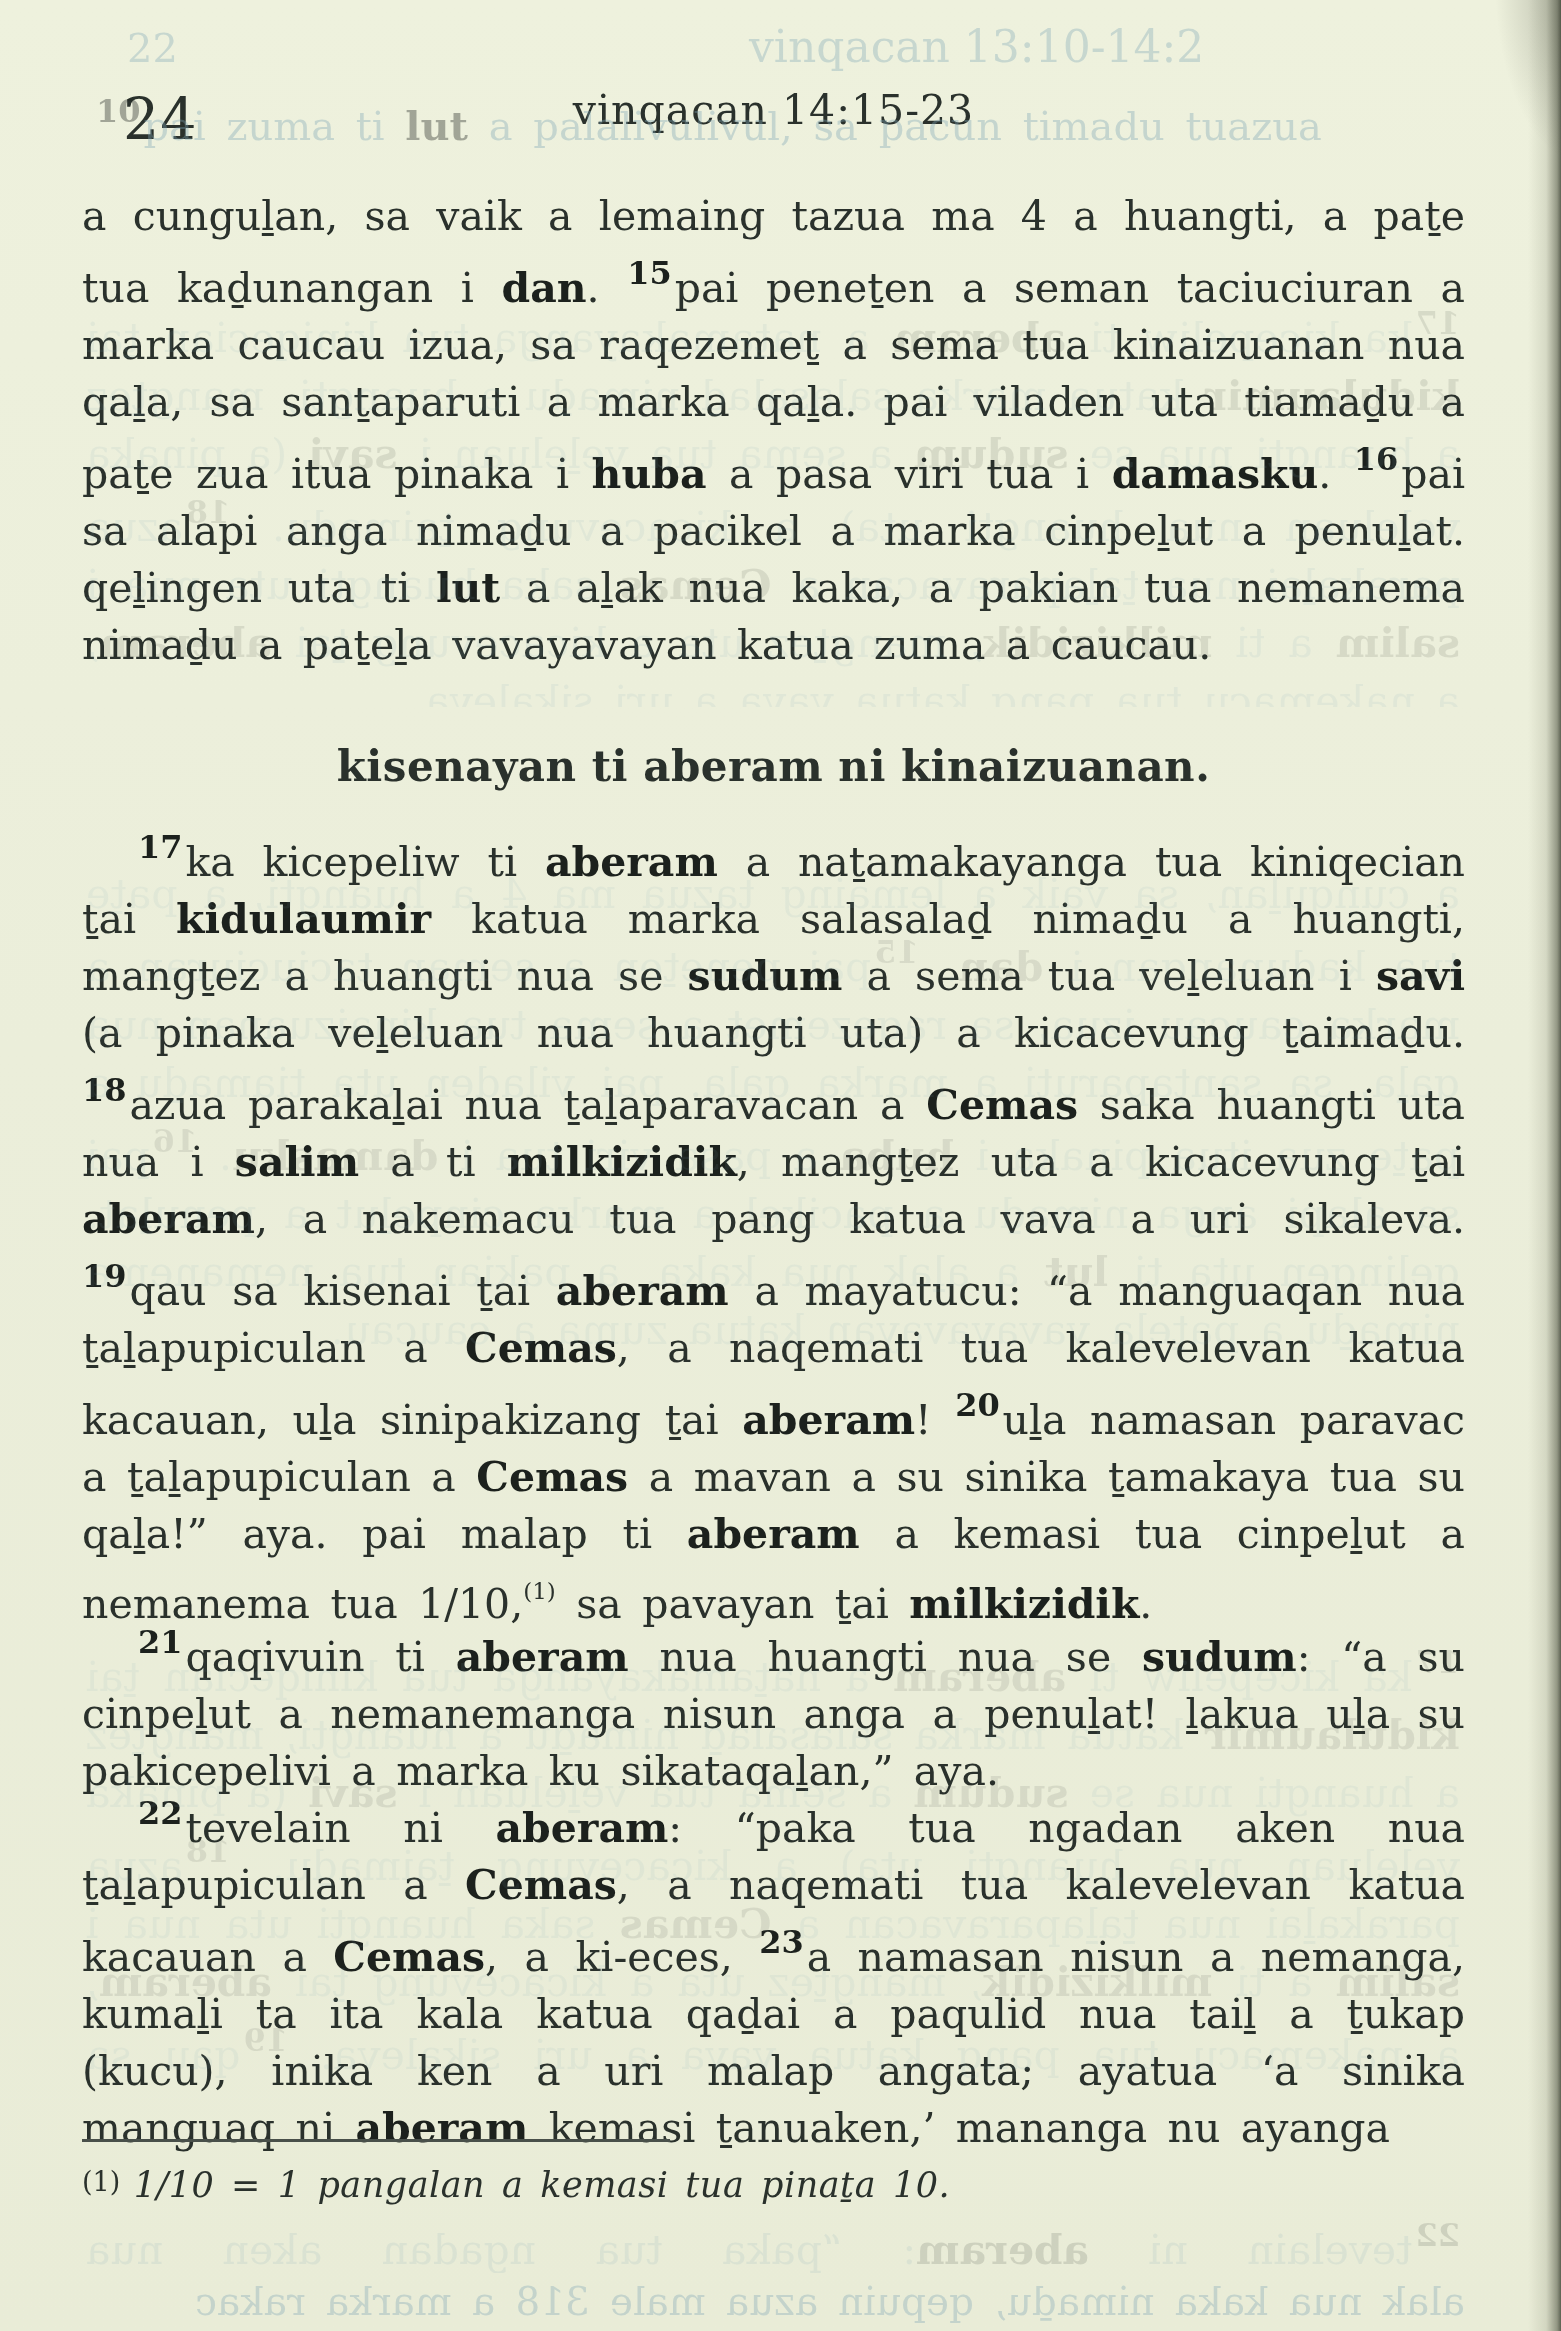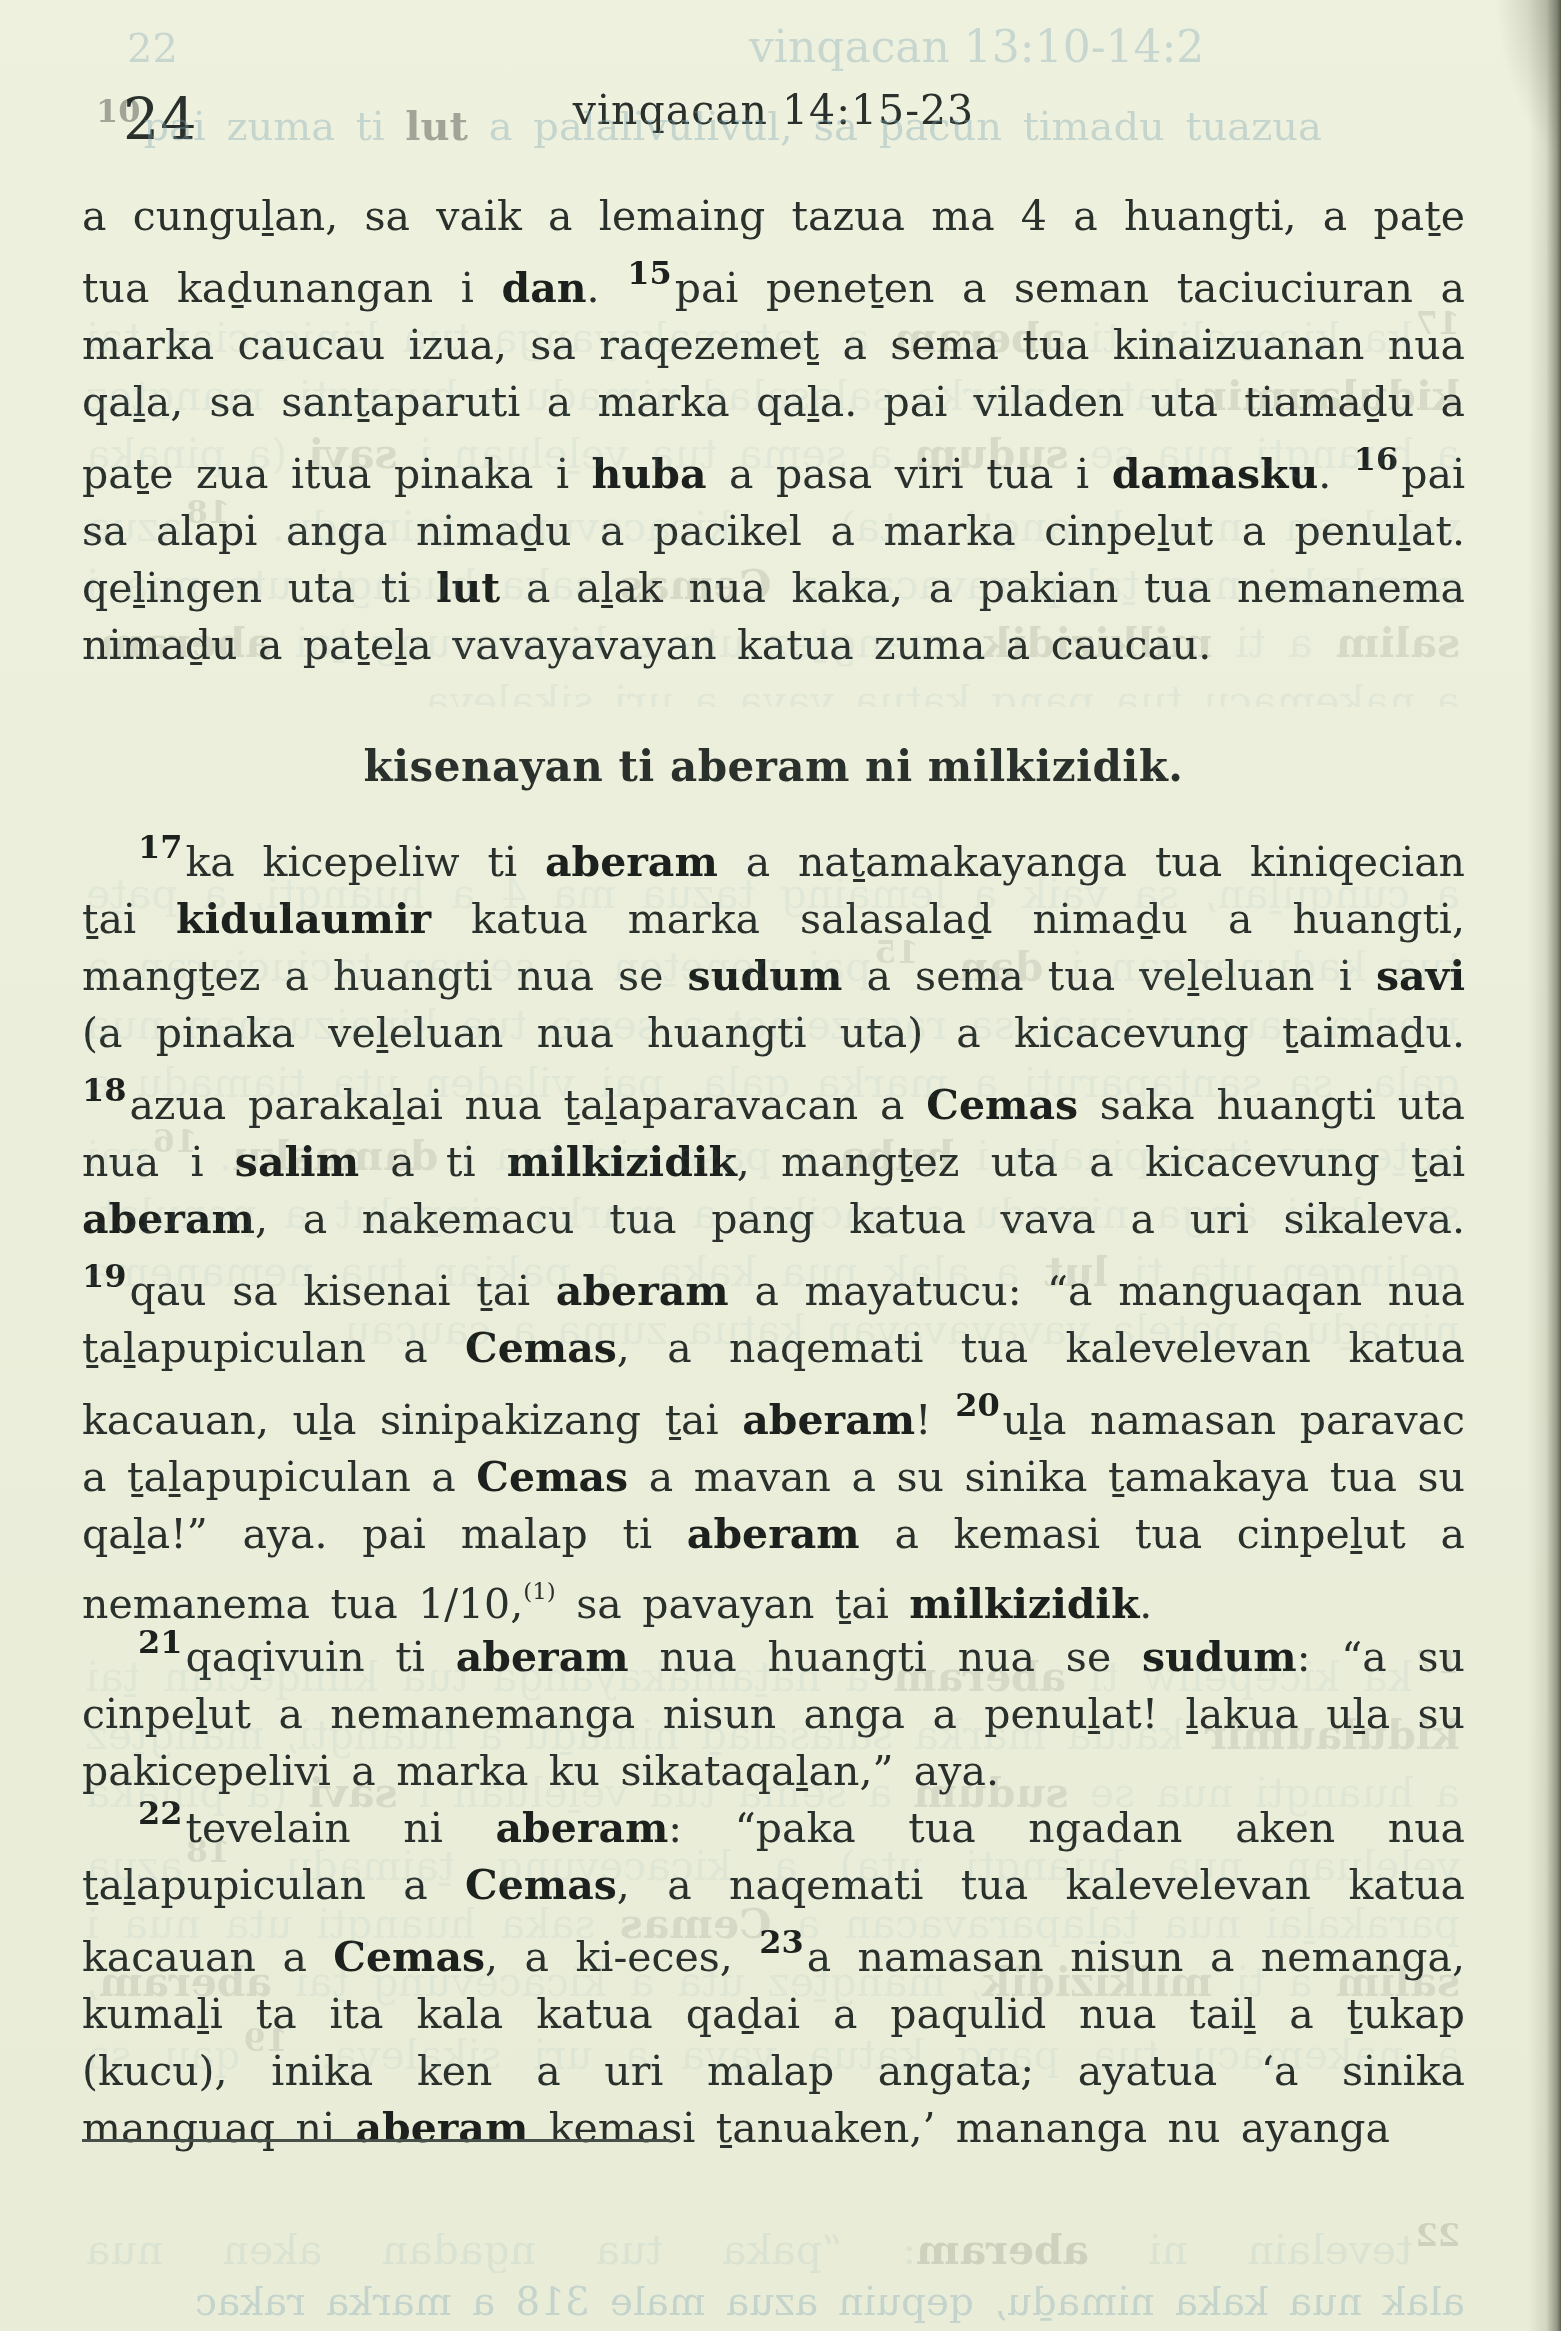--- a/index.html
+++ b/index.html
@@ -74,25 +74,28 @@
   <div class="abs ghost g-body mirror" id="g2"><span>a cunguḻan, sa vaik a lemaing tazua ma 4 a huangti, a paṯe tua kaḏunangan i </span><span class="b">dan</span><span>. </span><span class="vnum">15</span><span>pai peneṯen a seman taciuciuran a marka caucau izua, sa raqezemeṯ a sema tua kinaizuanan nua qaḻa, sa sanṯaparuti a marka qaḻa.  pai viladen uta tiamaḏu a paṯe zua itua pinaka i </span><span class="b">huba</span><span> a pasa viri tua i </span><span class="b">damasku</span><span>. </span><span class="vnum">16</span><span>pai sa alapi anga nimaḏu a pacikel a marka cinpeḻut a penuḻat.  qeḻingen uta ti </span><span class="b">lut</span><span> a aḻak nua kaka, a pakian tua nemanema nimaḏu a paṯeḻa vavayavayan katua zuma a caucau.</span></div>
   <div class="abs ghost g-body mirror" id="g3"><span class="vnum">17</span><span>ka kicepeliw ti </span><span class="b">aberam</span><span> a naṯamakayanga tua kiniqecian ṯai </span><span class="b">kidulaumir</span><span> katua marka salasalaḏ nimaḏu a huangti, mangṯez a huangti nua se </span><span class="b">sudum</span><span> a sema tua veḻeluan i </span><span class="b">savi</span><span> (a pinaka veḻeluan nua huangti uta) a kicacevung ṯaimaḏu. </span><span class="vnum">18</span><span>azua parakaḻai nua ṯaḻaparavacan a </span><span class="b">Cemas</span><span> saka huangti uta nua i </span><span class="b">salim</span><span> a ti </span><span class="b">milkizidik</span><span>, mangṯez uta a kicacevung ṯai </span><span class="b">aberam</span><span>, a nakemacu tua pang katua vava a uri sikaleva. </span><span class="vnum">19</span><span>qau sa kisenai ṯai </span><span class="b">aberam</span><span> a mayatucu: “a manguaqan nua ṯaḻapupiculan a </span></div>
   <div class="abs ghost g-body mirror" id="g4"><span class="vnum">22</span><span>tevelain ni </span><span class="b">aberam</span><span>:  “paka tua ngadan aken nua ṯaḻapupiculan a </span></div>
   <div class="abs ghost mirror" id="g-bottom">alak nua kaka nimaḏu, qepuin azua male 318 a marka rakac</div>
 
   <div class="abs header-num">24</div>
   <div class="abs textcol running-head">vinqacan 14:15-23</div>
 
   <div class="abs textcol body-par" id="para1"><span>a cunguḻan, sa vaik a lemaing tazua ma 4 a huangti, a paṯe tua kaḏunangan i </span><span class="b">dan</span><span>. </span><span class="vnum">15</span><span>pai peneṯen a seman taciuciuran a marka caucau izua, sa raqezemeṯ a sema tua kinaizuanan nua qaḻa, sa sanṯaparuti a marka qaḻa.  pai viladen uta tiamaḏu a paṯe zua itua pinaka i </span><span class="b">huba</span><span> a pasa viri tua i </span><span class="b">damasku</span><span>. </span><span class="vnum">16</span><span>pai sa alapi anga nimaḏu a pacikel a marka cinpeḻut a penuḻat.  qeḻingen uta ti </span><span class="b">lut</span><span> a aḻak nua kaka, a pakian tua nemanema nimaḏu a paṯeḻa vavayavayan katua zuma a caucau.</span></div>
 
-  <div class="abs textcol" id="heading">kisenayan ti aberam ni milkizidik.</div>
+  <div class="abs textcol" id="heading">kisenayan ti aberam ni kinaizuanan.</div>
 
   <div class="abs textcol body-par indent" id="para2"><span class="vnum">17</span><span>ka kicepeliw ti </span><span class="b">aberam</span><span> a naṯamakayanga tua kiniqecian ṯai </span><span class="b">kidulaumir</span><span> katua marka salasalaḏ nimaḏu a huangti, mangṯez a huangti nua se </span><span class="b">sudum</span><span> a sema tua veḻeluan i </span><span class="b">savi</span><span> (a pinaka veḻeluan nua huangti uta) a kicacevung ṯaimaḏu. </span><span class="vnum">18</span><span>azua parakaḻai nua ṯaḻaparavacan a </span><span class="b">Cemas</span><span> saka huangti uta nua i </span><span class="b">salim</span><span> a ti </span><span class="b">milkizidik</span><span>, mangṯez uta a kicacevung ṯai </span><span class="b">aberam</span><span>, a nakemacu tua pang katua vava a uri sikaleva. </span><span class="vnum">19</span><span>qau sa kisenai ṯai </span><span class="b">aberam</span><span> a mayatucu: “a manguaqan nua ṯaḻapupiculan a </span><span class="b">Cemas</span><span>, a naqemati tua kalevelevan katua kacauan, uḻa sinipakizang ṯai </span><span class="b">aberam</span><span>! </span><span class="vnum">20</span><span>uḻa namasan paravac a ṯaḻapupiculan a </span><span class="b">Cemas</span><span> a mavan a su sinika ṯamakaya tua su qaḻa!” aya.  pai malap ti </span><span class="b">aberam</span><span> a kemasi tua cinpeḻut a nemanema tua 1/10,</span><span class="fnref">(1)</span><span> sa pavayan ṯai </span><span class="b">milkizidik</span><span>.</span></div>
 
   <div class="abs textcol body-par indent" id="para3"><span class="vnum">21</span><span>qaqivuin ti </span><span class="b">aberam</span><span> nua huangti nua se </span><span class="b">sudum</span><span>: “a su cinpeḻut a nemanemanga nisun anga a penuḻat!  ḻakua uḻa su pakicepelivi a marka ku sikataqaḻan,” aya.</span></div>
 
   <div class="abs textcol body-par indent" id="para4"><span class="vnum">22</span><span>tevelain ni </span><span class="b">aberam</span><span>:  “paka tua ngadan aken nua ṯaḻapupiculan a </span><span class="b">Cemas</span><span>, a naqemati tua kalevelevan katua kacauan a </span><span class="b">Cemas</span><span>, a ki-eces, </span><span class="vnum">23</span><span>a namasan nisun a nemanga, kumaḻi ta ita kala katua qaḏai a paqulid nua taiḻ a ṯukap (kucu), inika ken a uri malap angata; ayatua ‘a sinika manguaq ni </span><span class="b">aberam</span><span> kemasi ṯanuaken,’ mananga nu ayanga</span></div>
 
   <div class="abs" id="fn-rule"></div>
 
+  <div class="abs textcol" id="footnote">
+    <span class="fn-marker">(1)</span><span class="fn-text">1/10 = 1 pangalan a kemasi tua pinaṯa 10.</span>
+  </div>
 
 </div>
 
 
 </body></html>

